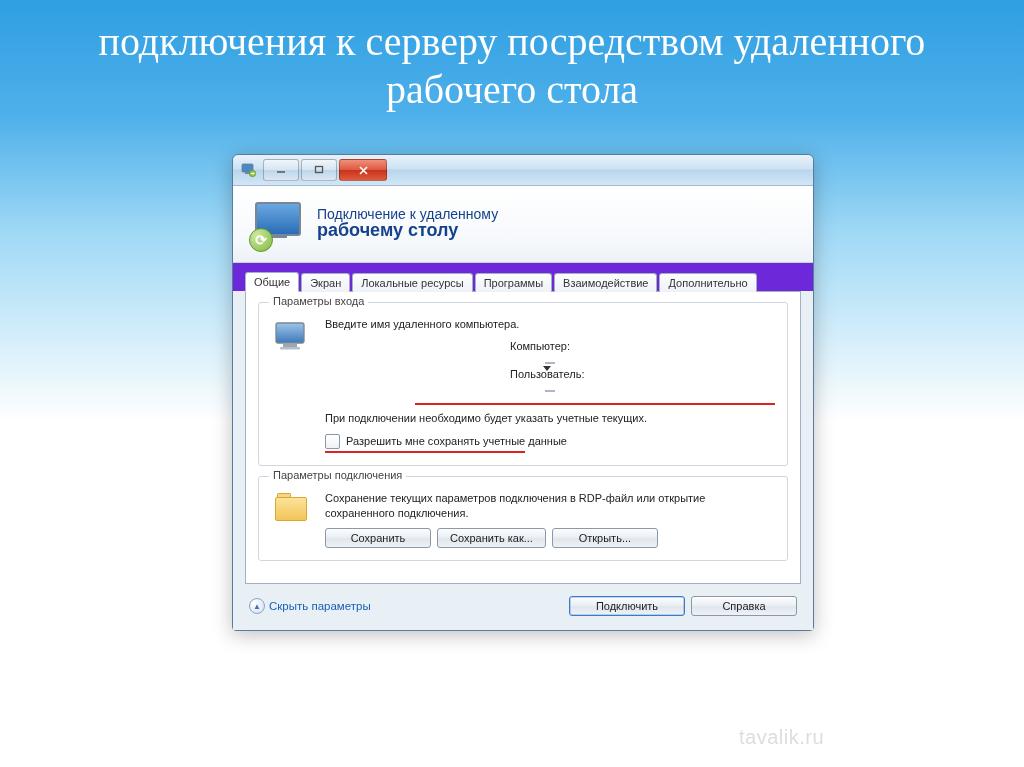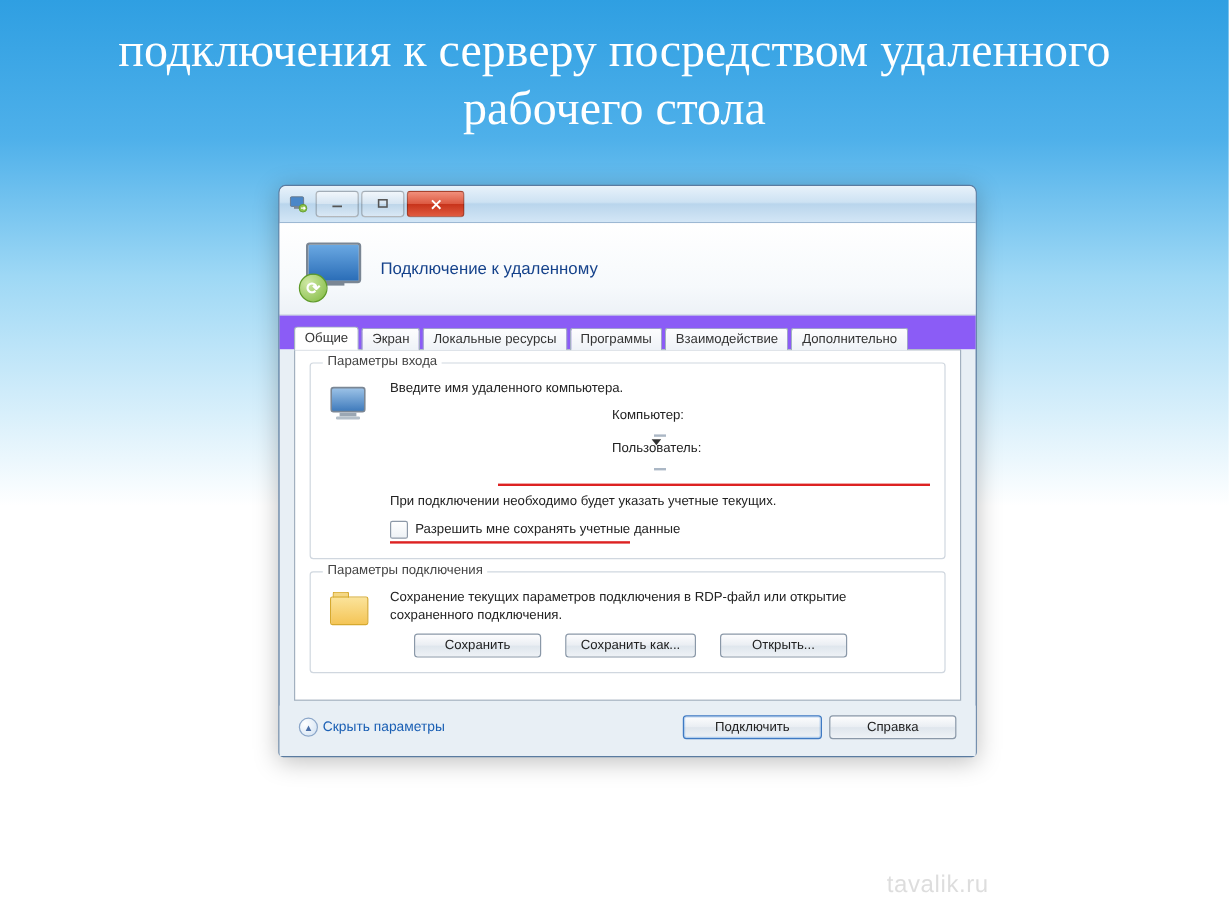--- a/index.html
+++ b/index.html
@@ -145,21 +145,21 @@
   color: #15428b;
   margin-top: -2px;
 }
 
 
 .tabs-row {
   display: flex;
   align-items: flex-end;
   padding: 8px 12px 0;
   gap: 2px;
-  background: #8b5cf6;
+  background: #6d28d9;
 }
 .tab {
   border: 1px solid #a2b0bf;
   border-bottom: none;
   border-radius: 3px 3px 0 0;
   padding: 3px 8px;
   font-size: 11px;
   color: #333;
   background: linear-gradient(to bottom, #fdfdfe, #eef2f7);
   cursor: default;
@@ -292,23 +292,22 @@
   top:0; left:2px;
   width:12px; height:6px;
   background:#f4d784;
   border:1px solid #d6a92f;
   border-bottom:none;
   border-radius:2px 2px 0 0;
 }
 
 .button-row {
   display:flex;
-  gap:20px;
+  gap:6px;
   margin-top:8px;
-  margin-left:20px;
 }
 .btn {
   border:1px solid #8a98a8;
   border-radius:3px;
   background: linear-gradient(to bottom,#fdfdfe,#eaeef3 48%,#dfe6ed 52%,#eef2f6);
   font-size:11px;
   color:#222;
   padding: 3px 12px;
   min-width:80px;
   text-align:center;
@@ -395,20 +394,21 @@
     </div>
 
     <div class="header">
       <div class="header-icon">
         <div class="monitor"></div>
         <div class="stand"></div>
         <div class="overlay">⟳</div>
       </div>
       <div>
         <div class="header-text-1">Подключение к удаленному</div>
+        <div class="header-text-2">рабочему столу</div>
       </div>
     </div>
 
     <div class="tabs-row">
       <div class="tab active">Общие</div>
       <div class="tab">Экран</div>
       <div class="tab">Локальные ресурсы</div>
       <div class="tab">Программы</div>
       <div class="tab">Взаимодействие</div>
       <div class="tab">Дополнительно</div>

